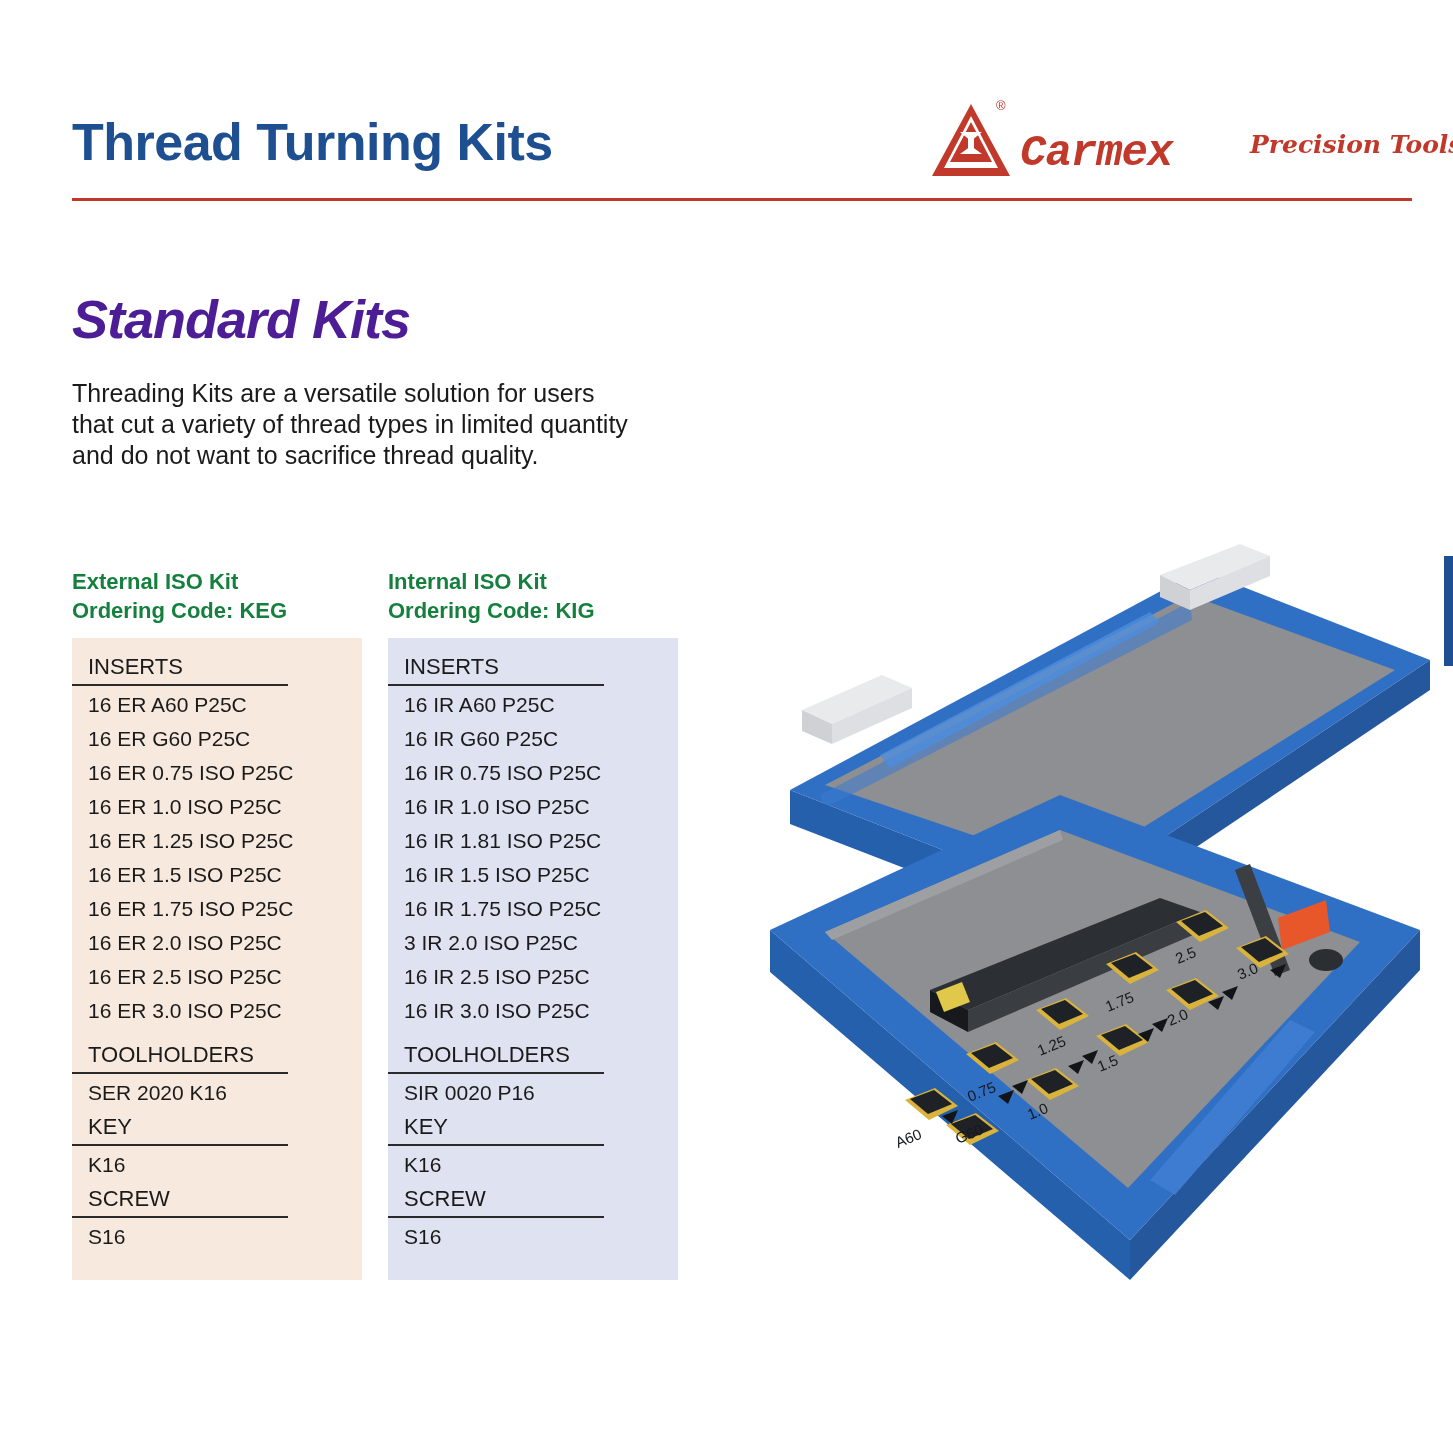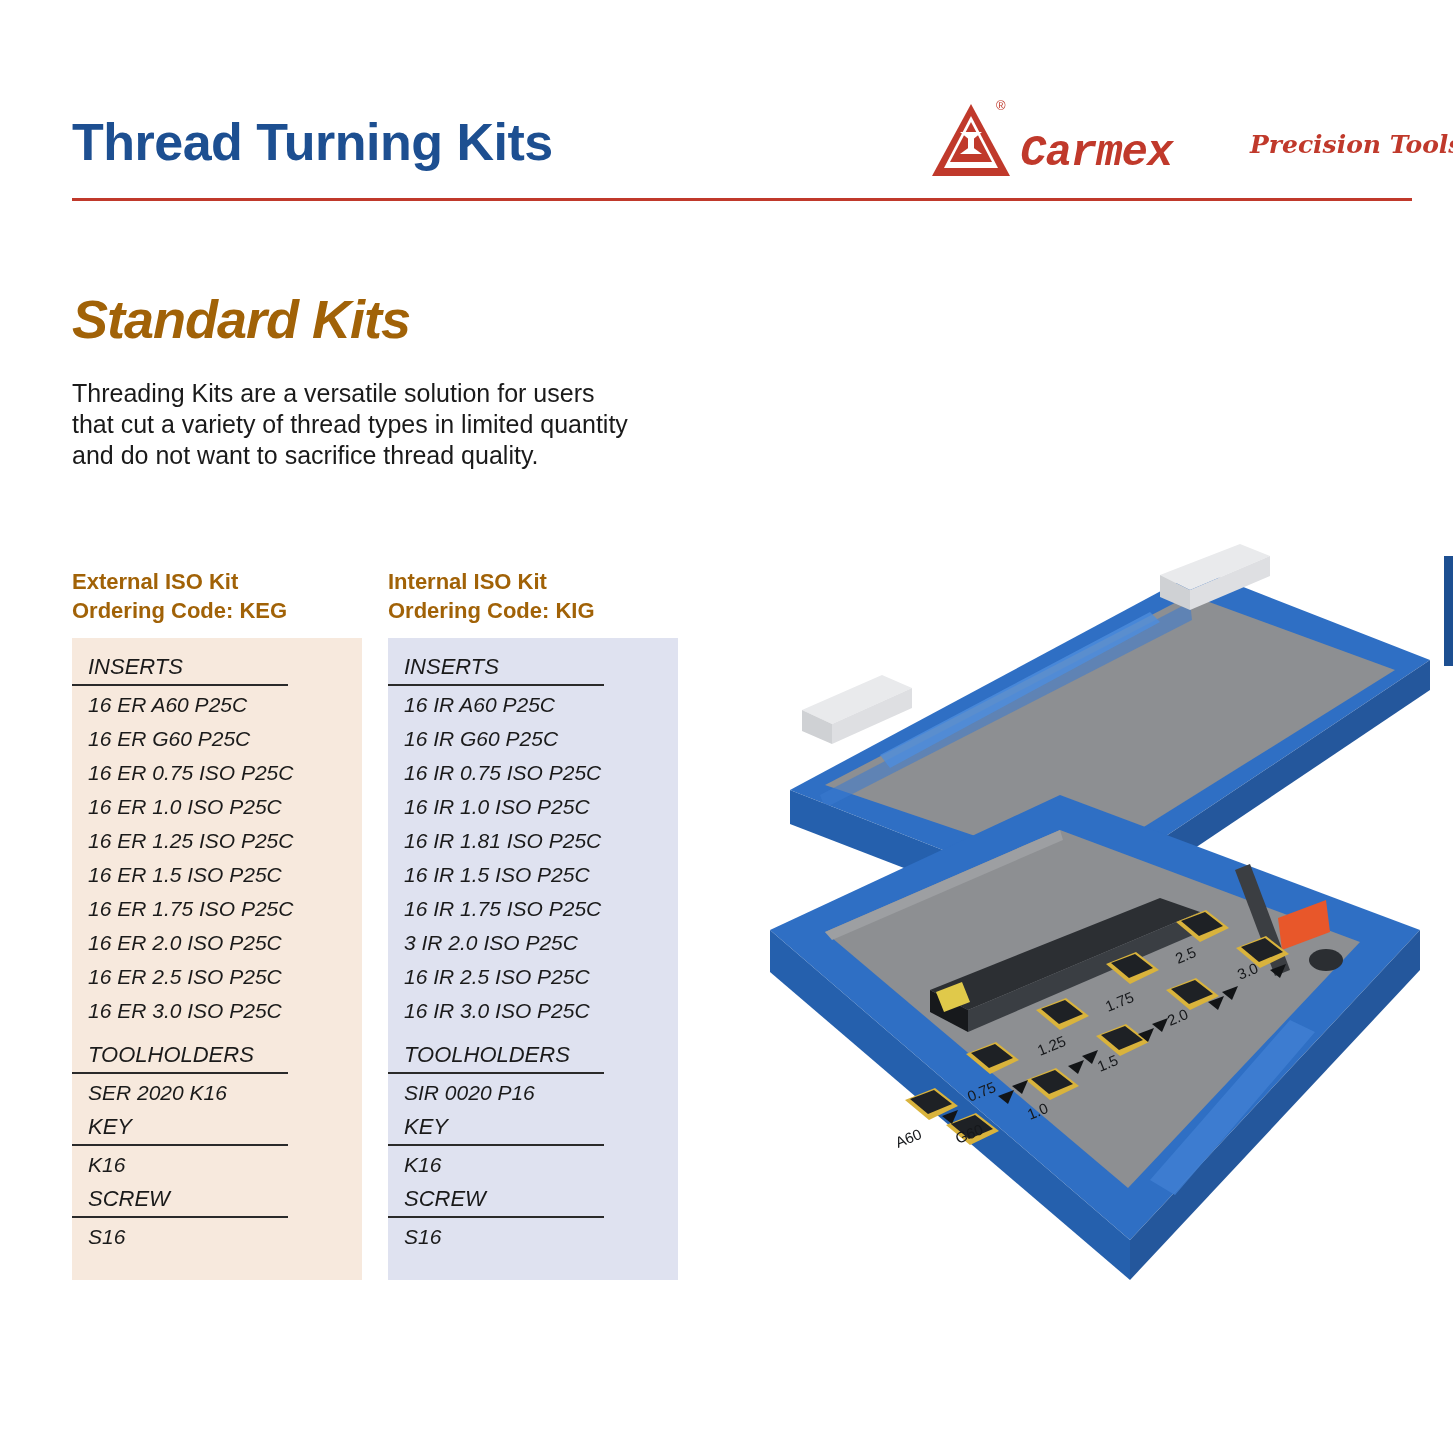--- a/index.html
+++ b/index.html
@@ -91,40 +91,40 @@
   }
 
   
   .section-title {
     position: absolute;
     left: 72px;
     top: 288px;
     font-size: 54px;
     font-weight: bold;
     font-style: italic;
-    color: #a16207;
+    color: #4c1d95;
     letter-spacing: -1px;
     white-space: nowrap;
   }
   .intro {
     position: absolute;
     left: 72px;
     top: 378px;
     width: 560px;
     font-size: 25px;
     line-height: 31px;
     color: #1a1a1a;
   }
 
   
   .kit-heading {
     position: absolute;
     font-size: 22px;
     font-weight: bold;
-    color: #a16207;
+    color: #15803d;
     line-height: 29px;
     white-space: nowrap;
   }
   .kit-heading.ext { left: 72px; top: 567px; }
   .kit-heading.int { left: 388px; top: 567px; }
 
   .kit-panel {
     position: absolute;
     top: 638px;
     width: 290px;
@@ -134,21 +134,20 @@
   .kit-panel.int { left: 388px; background: #dfe2f0; }
 
   .kit-list {
     position: absolute;
     left: 0;
     top: 0;
     width: 100%;
     padding: 0;
     margin: 0;
     list-style: none;
-    font-style: italic;
   }
   .kit-row {
     font-size: 21px;
     color: #1a1a1a;
     padding: 0 0 0 16px;
     line-height: 22px;
     white-space: nowrap;
   }
   .kit-row.label {
     font-size: 22px;

